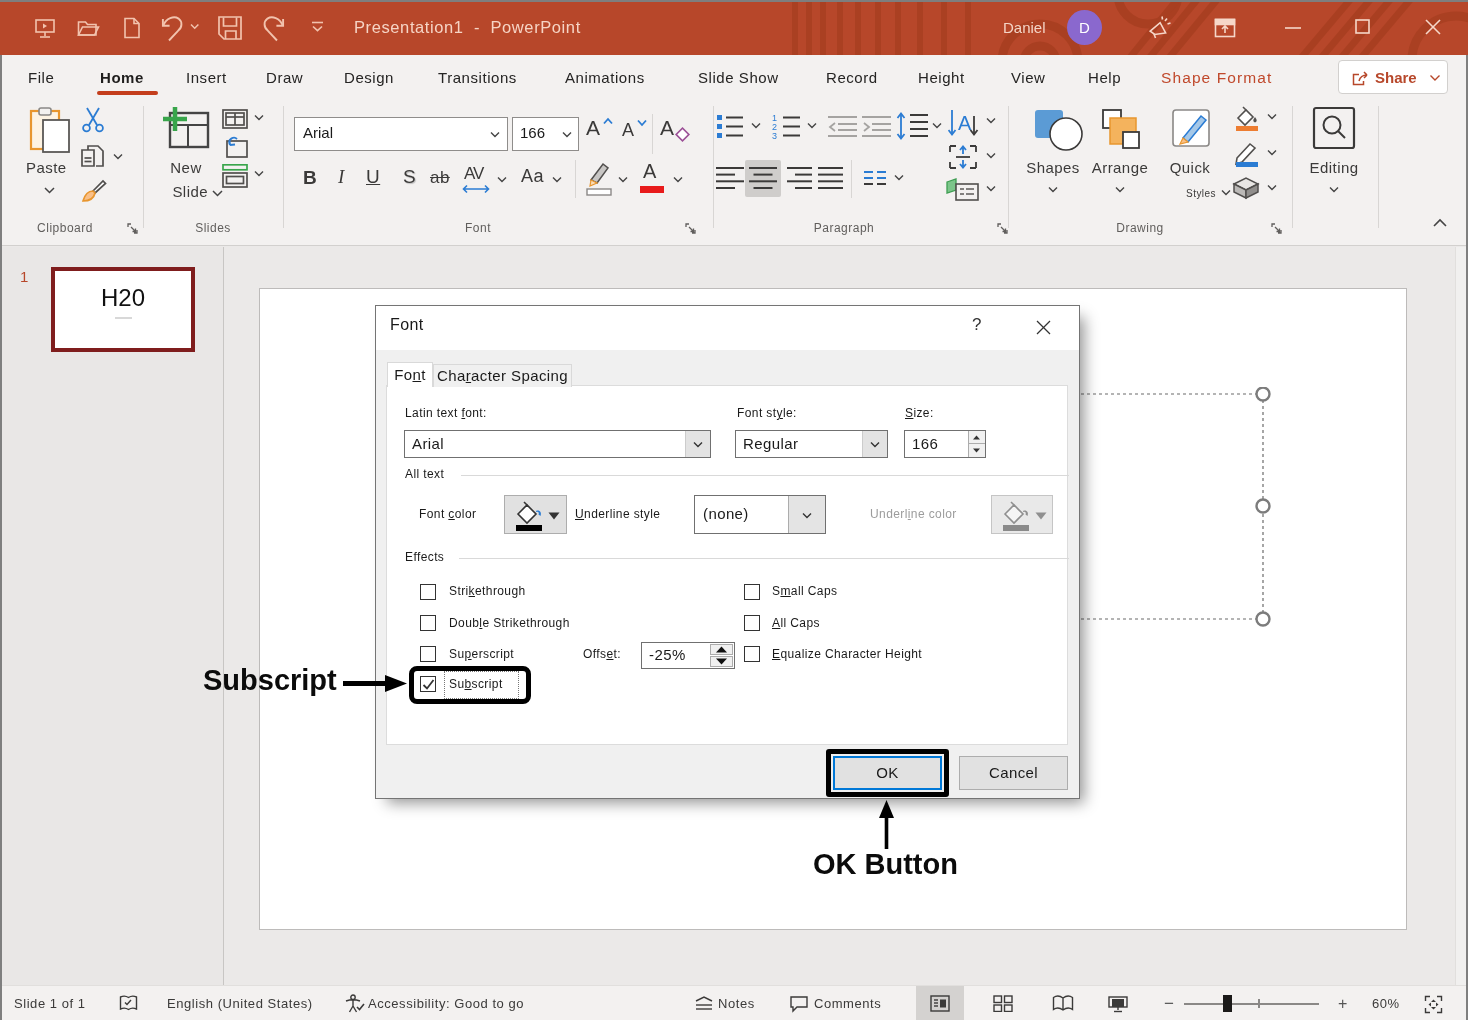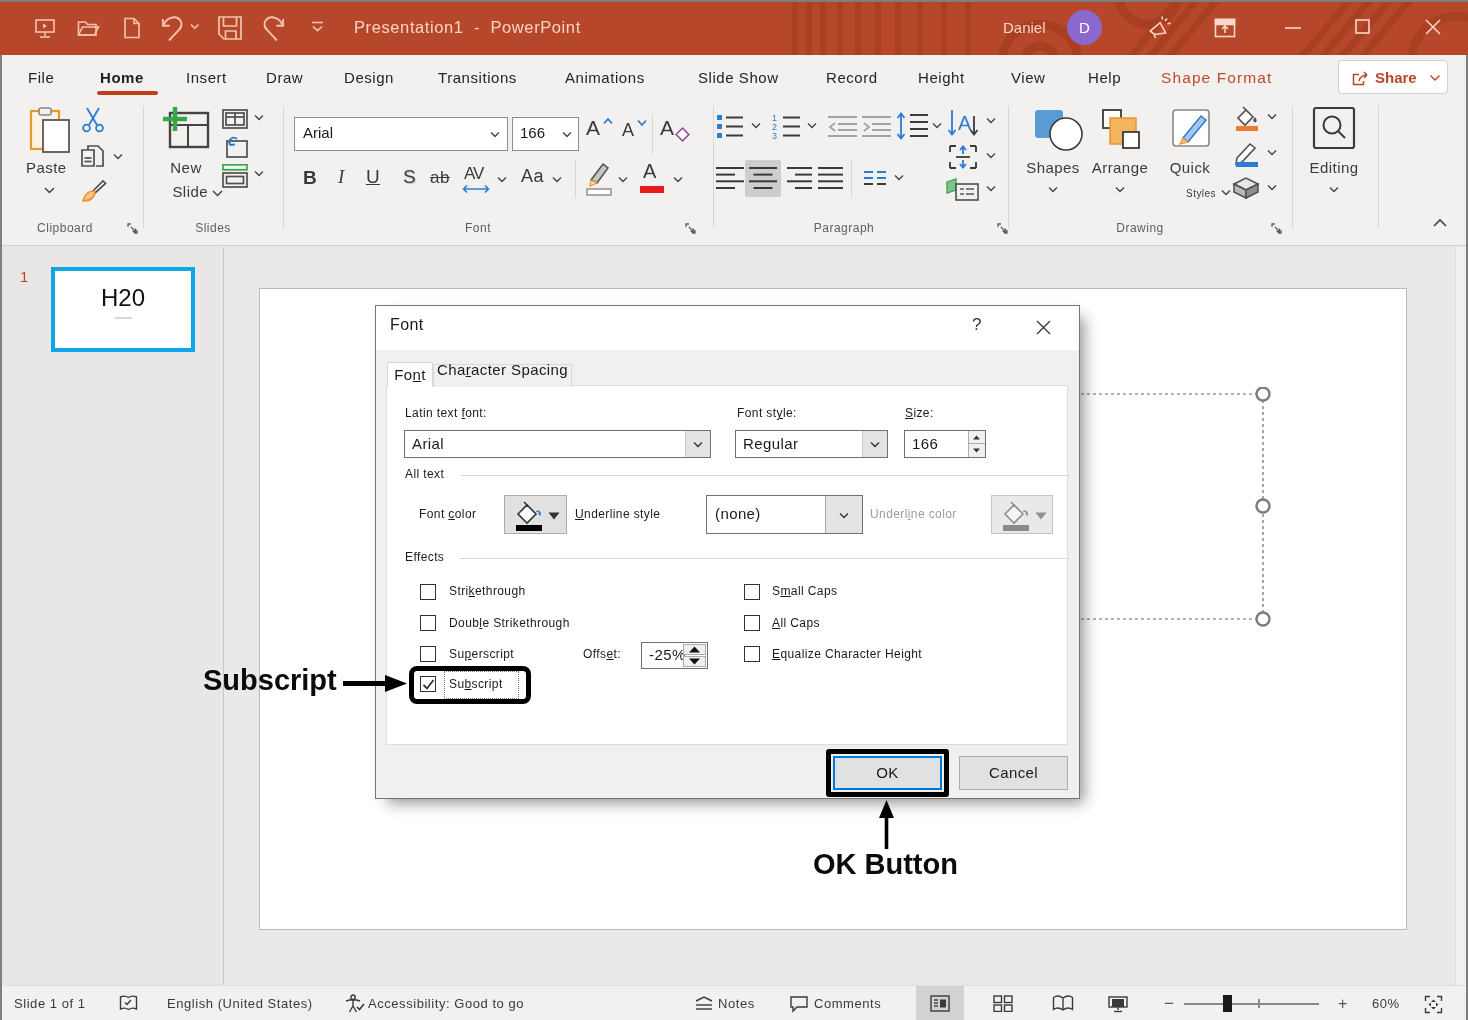--- a/index.html
+++ b/index.html
@@ -19,21 +19,21 @@
 .mtab { position:absolute; top:0; height:45px; line-height:45px; font-size:15px; color:#252423; letter-spacing:0.55px; }
 
 #ribbon { position:absolute; left:0; top:100px; width:1468px; height:146px; background:#F3F1F0; border-bottom:1px solid #D2D0CE; }
 .gsep { position:absolute; top:6px; height:122px; width:1px; background:#D8D6D4; }
 .glabel { position:absolute; top:121px; font-size:12px; color:#605E5C; text-align:center; letter-spacing:0.5px; }
 .launcher { position:absolute; top:122px; width:13px; height:13px; }
 .rtxt { position:absolute; color:#3B3A39; letter-spacing:0.45px; }
 
 #content { position:absolute; left:0; top:247px; width:1468px; height:738px; background:#EBE9E8; }
 #panel { position:absolute; left:0; top:0; width:224px; height:738px; background:#E9E7E6; border-right:1px solid #C8C6C4; }
-#thumb { position:absolute; left:51px; top:20px; width:144px; height:85px; background:#fff; border:4px solid #0ea5e9; }
+#thumb { position:absolute; left:51px; top:20px; width:144px; height:85px; background:#fff; border:4px solid #7f1d1d; }
 #slide { position:absolute; left:259px; top:41px; width:1148px; height:642px; background:#fff; border:1px solid #BDBBBA; }
 #vscroll { position:absolute; left:1455px; top:0; width:13px; height:738px; background:#F1F0EF; border-left:1px solid #E1DFDD; }
 
 #dialog { position:absolute; left:375px; top:58px; width:705px; height:494px; background:#F0F0F0; border:1px solid #747474; box-shadow:8px 8px 14px -4px rgba(0,0,0,0.42); font-size:15px; color:#1A1A1A; letter-spacing:0.4px; }
 #dlg-title { position:absolute; left:0; top:0; width:100%; height:44px; background:#fff; }
 .tabpage { position:absolute; left:10px; top:79px; width:682px; height:360px; background:#fff; border:1px solid #DCDCDC; }
 .combo { position:absolute; background:#fff; border:1px solid #707070; }
 .combo .btn { position:absolute; right:0; top:0; bottom:0; width:25px; background:#E3E3E3; }
 .cb { position:absolute; width:16px; height:16px; background:#fff; border:1px solid #333; }
 .dlbl { position:absolute; font-size:12px; white-space:nowrap; }
@@ -538,21 +538,21 @@
     <div style="position:absolute;left:596px;top:9px;font-size:17px;color:#333">?</div>
     <svg style="position:absolute;left:659px;top:13px" width="17" height="17" viewBox="0 0 17 17" stroke="#333" stroke-width="1.3">
         <line x1="2" y1="2" x2="15" y2="15"></line>
         <line x1="15" y1="2" x2="2" y2="15"></line>
       </svg>
 
     <div class="tabpage"></div>
     <div style="position:absolute;left:11px;top:56px;width:46px;height:25px;background:#fff;border:1px solid #D9D9D9;border-bottom:none;z-index:2"></div>
     <div style="position:absolute;left:11px;top:56px;width:46px;height:25px;text-align:center;line-height:25px;z-index:3">Fo<u>n</u>t</div>
     <div style="position:absolute;left:57px;top:58px;width:139px;height:23px;background:#F0F0F0;border:1px solid #D9D9D9;border-bottom:none;z-index:1"></div>
-    <div style="position:absolute;left:57px;top:52px;width:139px;height:23px;text-align:center;line-height:23px;z-index:3">Cha<u>r</u>acter Spacing</div>
+    <div style="position:absolute;left:57px;top:58px;width:139px;height:23px;text-align:center;line-height:23px;z-index:3">Cha<u>r</u>acter Spacing</div>
 
     <div class="dlbl" style="left:29px;top:100px">Latin text <u>f</u>ont:</div>
     <div class="combo" style="left:28px;top:124px;width:307px;height:28px">
       <span style="position:absolute;left:7px;top:4px">Arial</span>
       <div class="btn" style="border-left:1px solid #CCC"></div>
       <svg style="position:absolute;right:6px;top:10px" width="12" height="8" viewBox="0 0 12 8" fill="none" stroke="#333" stroke-width="1.4">
           <path d="M2 1.5 L6 5.5 L10 1.5"></path>
         </svg>
     </div>
     <div class="dlbl" style="left:361px;top:100px">Font st<u>y</u>le:</div>
@@ -584,21 +584,21 @@
         <path d="M7 14 L16 5 l9 9 l-9 9 Z" fill="#fff" stroke="#333" stroke-width="1.6"></path>
         <path d="M16 5 L13 2" stroke="#333" stroke-width="1.6"></path>
         <path d="M25 11 c3.5 -1.5 6 1.5 4.5 5 l-2 -1.5 c1 -2 -0.5 -3.5 -2.5 -2.5 Z" fill="#2B7CD3"></path>
         <rect x="5" y="25" width="26" height="6" fill="#000"></rect>
       </svg>
       <svg style="position:absolute;right:6px;top:16px" width="12" height="8" viewBox="0 0 12 8">
           <path d="M0.5 0.5 L11.5 0.5 L6 7.5 Z" fill="#333"></path>
         </svg>
     </div>
     <div class="dlbl" style="left:199px;top:201px"><u>U</u>nderline style</div>
-    <div class="combo" style="left:330px;top:189px;width:157px;height:39px">
+    <div class="combo" style="left:318px;top:189px;width:132px;height:39px">
       <span style="position:absolute;left:8px;top:9px">(none)</span>
       <div class="btn" style="width:37px;background:#E4E4E4;border-left:1px solid #ACACAC"></div>
       <svg style="position:absolute;right:12px;top:16px" width="12" height="8" viewBox="0 0 12 8" fill="none" stroke="#333" stroke-width="1.4">
           <path d="M2 1.5 L6 5.5 L10 1.5"></path>
         </svg>
     </div>
     <div class="dlbl" style="left:494px;top:201px;color:#9C9C9C">Underl<u>i</u>ne color</div>
     <div style="position:absolute;left:615px;top:189px;width:62px;height:39px;background:#E9E9E9;border:1px solid #C5C5C5">
       <svg style="position:absolute;left:6px;top:4px" width="36" height="32" viewBox="0 0 36 32">
         <path d="M7 14 L16 5 l9 9 l-9 9 Z" fill="#F5F5F5" stroke="#8F8F8F" stroke-width="1.6"></path>
@@ -613,21 +613,21 @@
 
     <div class="dlbl" style="left:29px;top:244px">Effects</div>
     <div style="position:absolute;left:83px;top:252px;width:610px;height:1px;background:#D9D9D9"></div>
     <div class="cb" style="left:44px;top:278px"></div>
     <div class="dlbl" style="left:73px;top:278px">Stri<u>k</u>ethrough</div>
     <div class="cb" style="left:44px;top:309px"></div>
     <div class="dlbl" style="left:73px;top:310px">Doub<u>l</u>e Strikethrough</div>
     <div class="cb" style="left:44px;top:340px"></div>
     <div class="dlbl" style="left:73px;top:341px">Su<u>p</u>erscript</div>
     <div class="dlbl" style="left:207px;top:341px">Offs<u>e</u>t:</div>
-    <div class="combo" style="left:265px;top:336px;width:67px;height:27px">
+    <div class="combo" style="left:265px;top:336px;width:94px;height:27px">
       <span style="position:absolute;left:7px;top:3px">-25%</span>
       <div style="position:absolute;right:1px;top:1px;width:23px;height:11px;background:#F0F0F0;border:1px solid #ACACAC"></div>
       <div style="position:absolute;right:1px;bottom:1px;width:23px;height:11px;background:#F0F0F0;border:1px solid #ACACAC"></div>
       <svg style="position:absolute;right:6px;top:3px" width="13" height="8" viewBox="0 0 13 8">
           <path d="M1 6.5 L6.5 0.5 L12 6.5 Z" fill="#111"></path>
         </svg>
       <svg style="position:absolute;right:6px;bottom:3px" width="13" height="8" viewBox="0 0 13 8">
           <path d="M1 1.5 L6.5 7.5 L12 1.5 Z" fill="#111"></path>
         </svg>
     </div>

